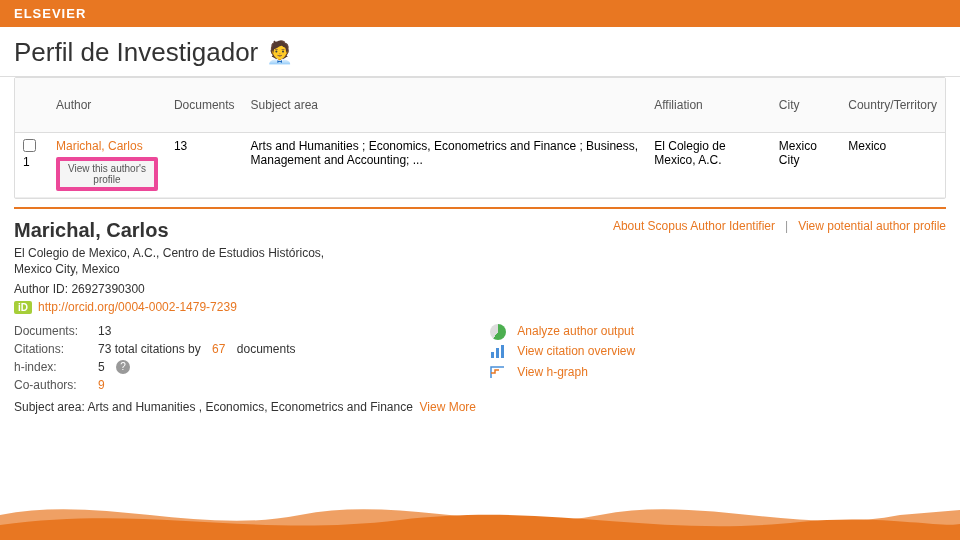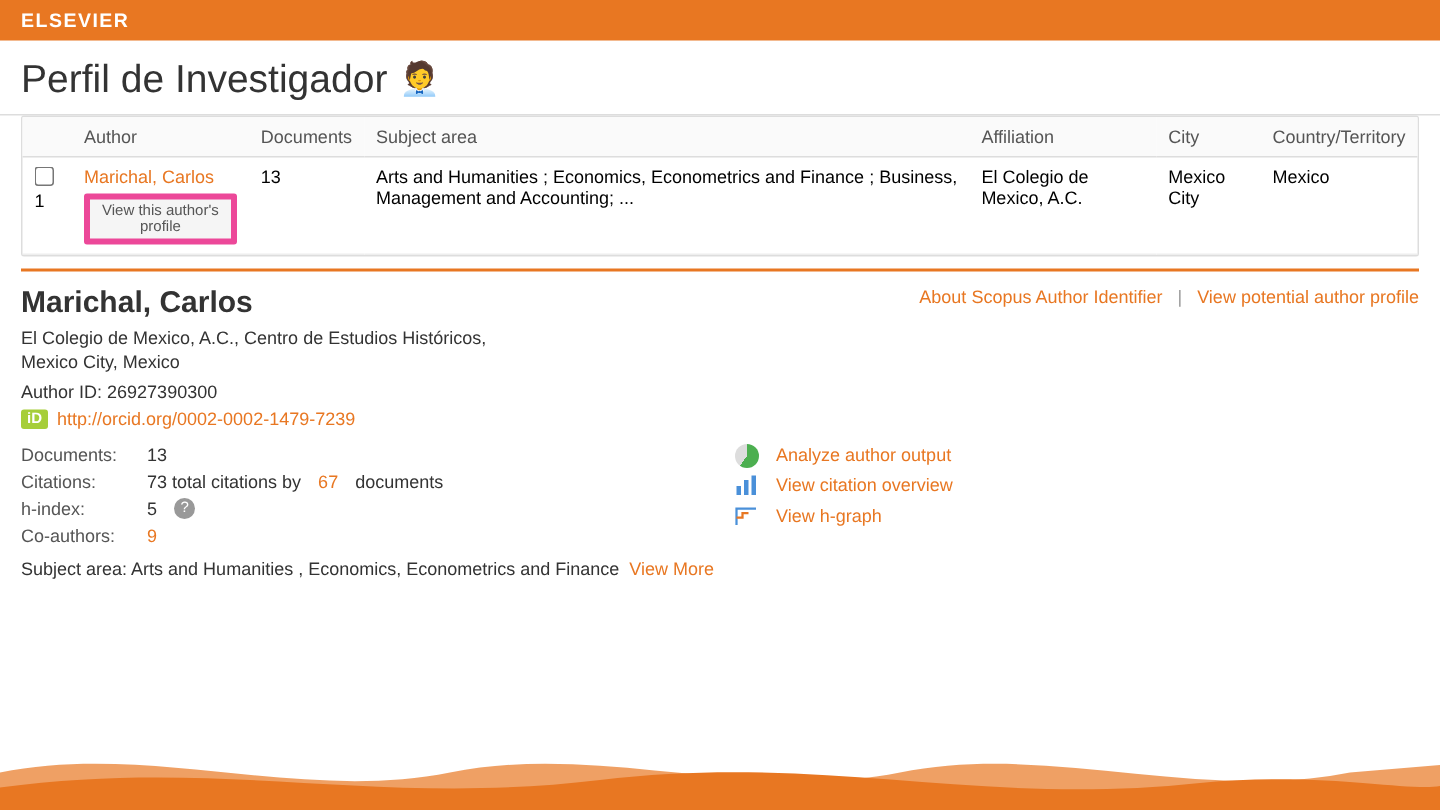--- a/index.html
+++ b/index.html
@@ -39,21 +39,21 @@
     }
     .results-table {
       width: 100%;
       border-collapse: collapse;
     }
     .results-table th {
       font-size: 12px;
       color: #555;
       font-weight: normal;
       text-align: left;
-      padding: 6px 8px;
+      padding: 20px 8px;
       border-bottom: 1px solid #ddd;
       background: #fafafa;
     }
     .results-table td {
       font-size: 12px;
       padding: 6px 8px;
       vertical-align: top;
       border-bottom: 1px solid #eee;
     }
     .author-link {
@@ -260,21 +260,21 @@
   </div>
 
   <div id="affiliation-line">El Colegio de Mexico, A.C., Centro de Estudios Históricos,</div>
   <div id="location-line">Mexico City, Mexico</div>
   <div id="author-id-line">
     <span>Author ID:</span>
     <span>26927390300</span>
   </div>
   <div id="orcid-line">
     <span class="orcid-badge">iD</span>
-    <a href="#" class="orcid-link">http://orcid.org/0002-0002-1479-7239</a>
+    <a href="#" class="orcid-link">http://orcid.org/0004-0002-1479-7239</a>
   </div>
 
   <div id="stats-section">
 
     <div>
       <div class="stat-row">
         <span class="stat-label">Documents:</span>
         <span class="stat-value">13</span>
       </div>
       <div class="stat-row">

